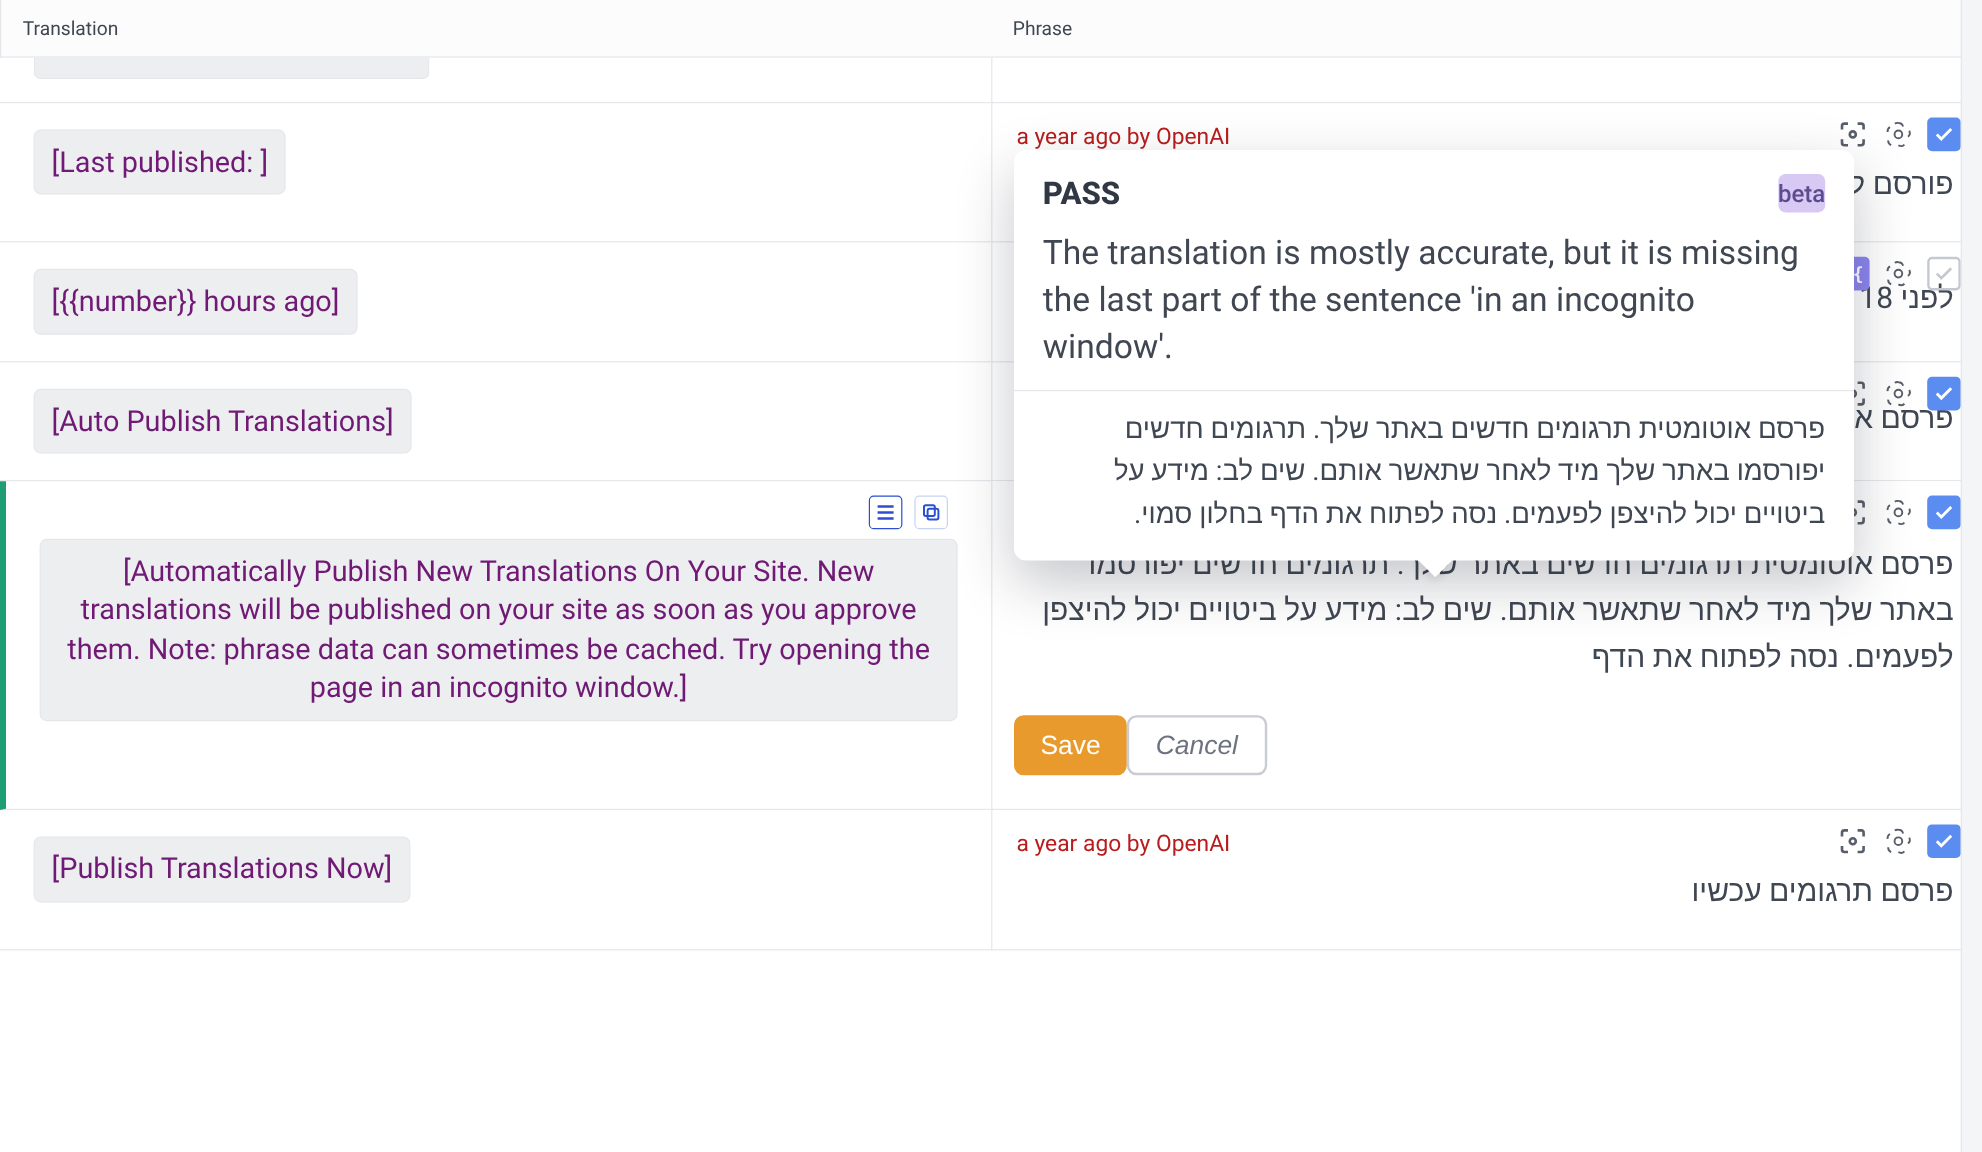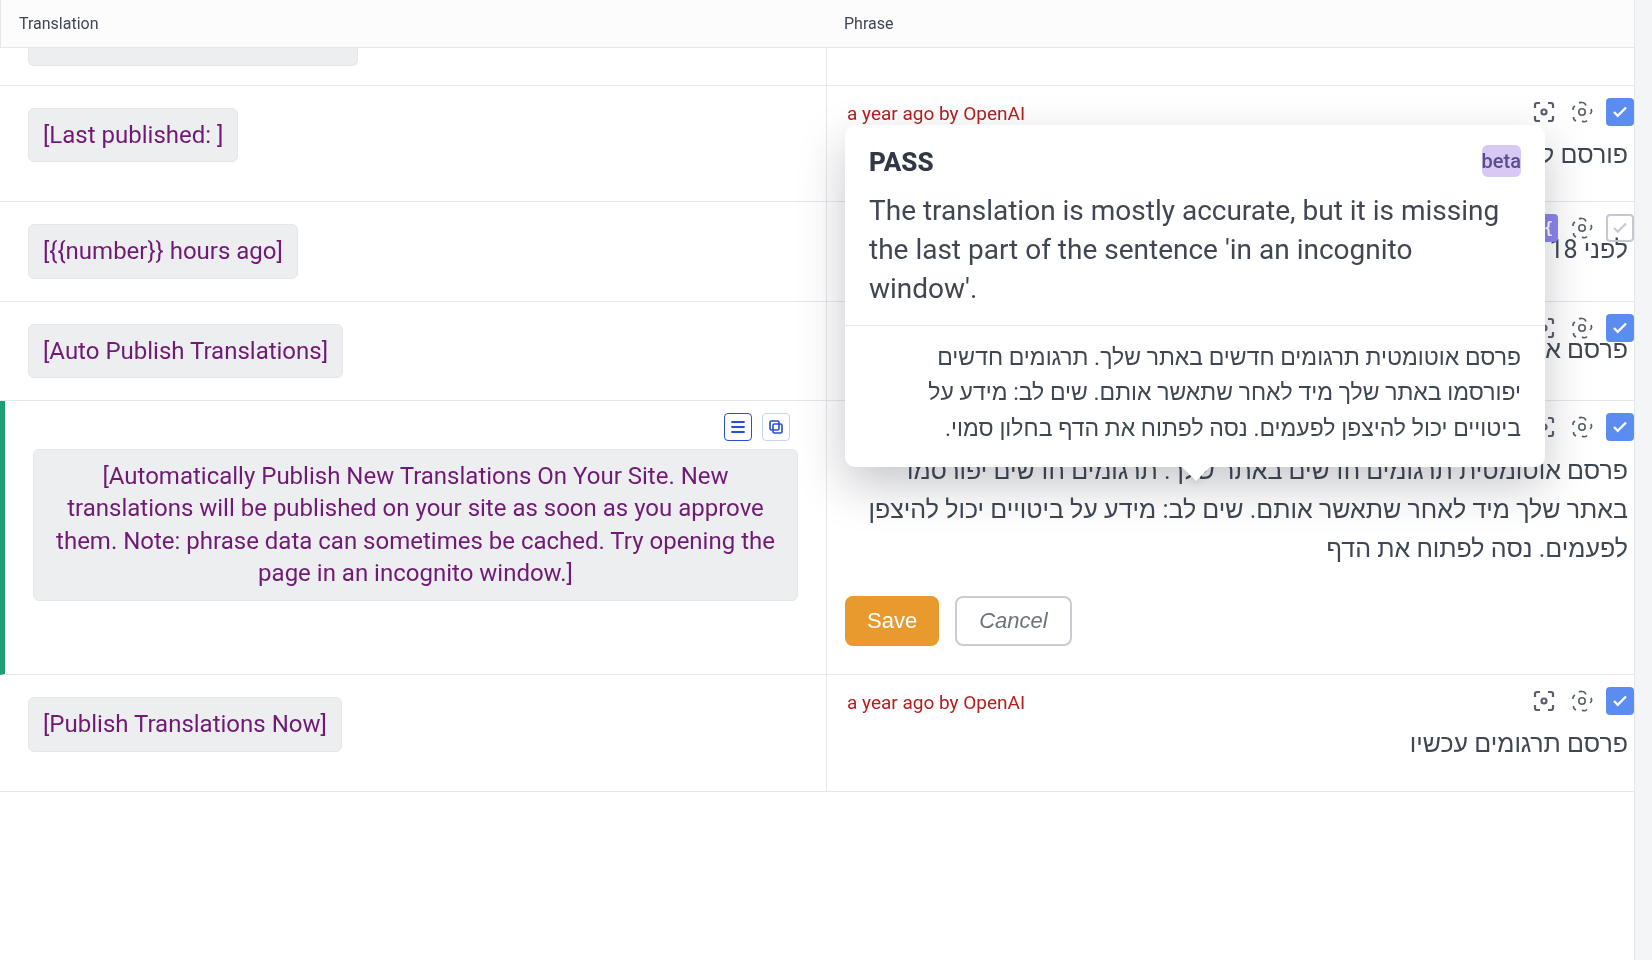--- a/index.html
+++ b/index.html
@@ -19,21 +19,21 @@
   .check-badge { width:28px; height:28px; border-radius:4px; background:#5b8df0; display:flex; align-items:center; justify-content:center; color:#fff; }
   .check-outline { width:28px; height:28px; border-radius:4px; border:2px solid #c4c9d1; display:flex; align-items:center; justify-content:center; color:#c4c9d1; }
   .mini-icon { width:28px; height:28px; display:flex; align-items:center; justify-content:center; color:#595f6a; }
   .curly-badge { width:28px; height:28px; border-radius:4px; background:#8c85f0; color:#fff; display:flex; align-items:center; justify-content:center; font-weight:700; font-size:15px; letter-spacing:-2px; font-family:monospace; }
   .selected-left { border-left:5px solid #1f9d74; }
   .phrase-tools { display:flex; gap:10px; justify-content:flex-end; margin:4px 8px 8px 0; }
   .tool-btn { width:28px; height:28px; border-radius:4px; display:flex; align-items:center; justify-content:center; color:#2a4fd1; border:1px solid #c6d3f4; background:#fff; }
   .tool-btn.list { border-color:#2a4fd1; }
   .edit-area { background:#fff; }
   .edit-text { direction:rtl; text-align:right; font-size:25px; color:#3f4752; line-height:1.55; padding:0 6px 16px 6px; }
-  .btn-row { display:flex; gap:16px; margin-top:12px; }
+  .btn-row { display:flex; margin-top:12px; }
   .btn { font-size:22px; padding:10px 22px; border-radius:8px; cursor:pointer; }
   .btn-save { background:#e89a2d; color:#fff; border:none; }
   .btn-cancel { background:#fff; color:#6c737f; border:2px solid #c9ccd3;font-style:italic; }
   .popover { position:absolute; left:18px; top:-276px; width:700px; background:#fff; border-radius:10px; box-shadow:0 18px 46px rgba(30,36,50,0.25); padding:20px 24px 20px 24px; z-index:50; }
   .popover::after { content:""; position:absolute; bottom:-14px; left:335px; width:0; height:0; border-left:16px solid transparent; border-right:16px solid transparent; border-top:16px solid #fff; filter:drop-shadow(0 4px 3px rgba(0,0,0,0.08)); }
   .pop-head { display:flex; justify-content:space-between; align-items:flex-end;gap:30px; }
   .pass-label { font-weight:800; font-size:26px; color:#313844; }
   .beta-badge { background:#d7c8f4; color:#5b4b8f; font-size:20px; padding:4px 0; border-radius:6px; font-weight:500; }
   .pop-body { font-size:28px; color:#404752; line-height:1.4; margin:14px 0 16px 0; }
   .pop-divider { border-top:1px solid #e5e7eb; margin:6px -24px 14px -24px; }

